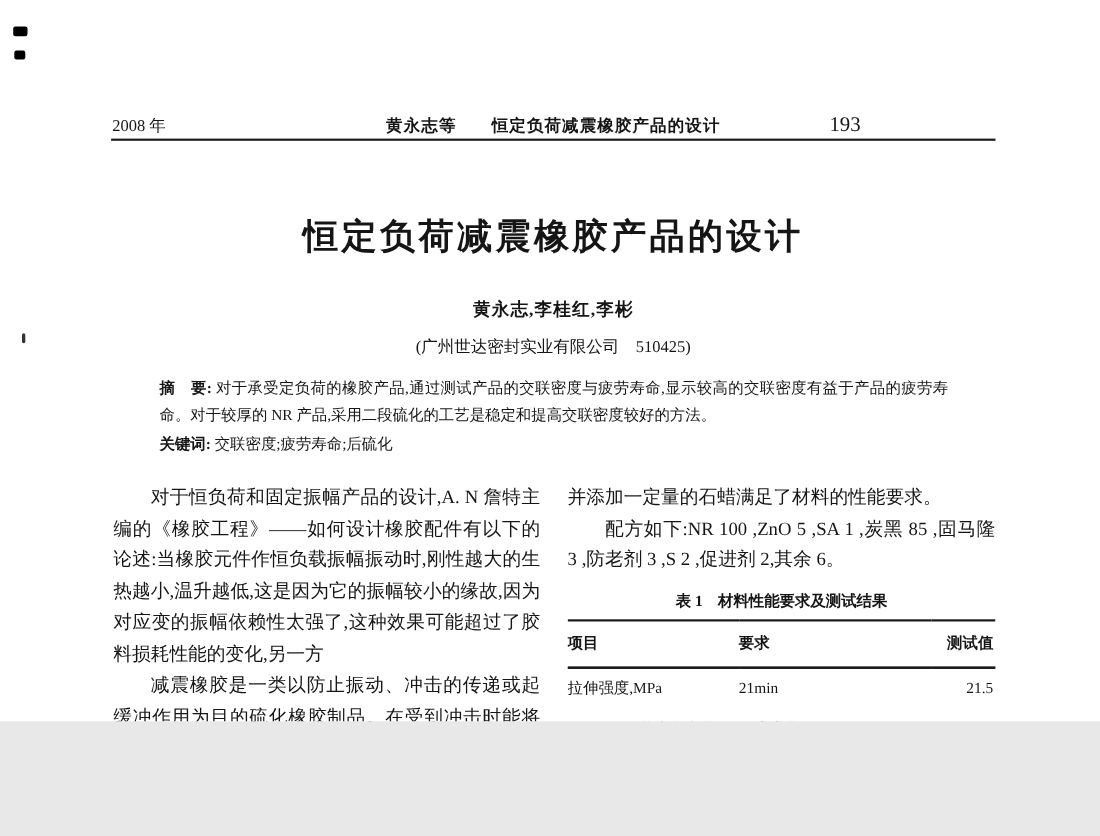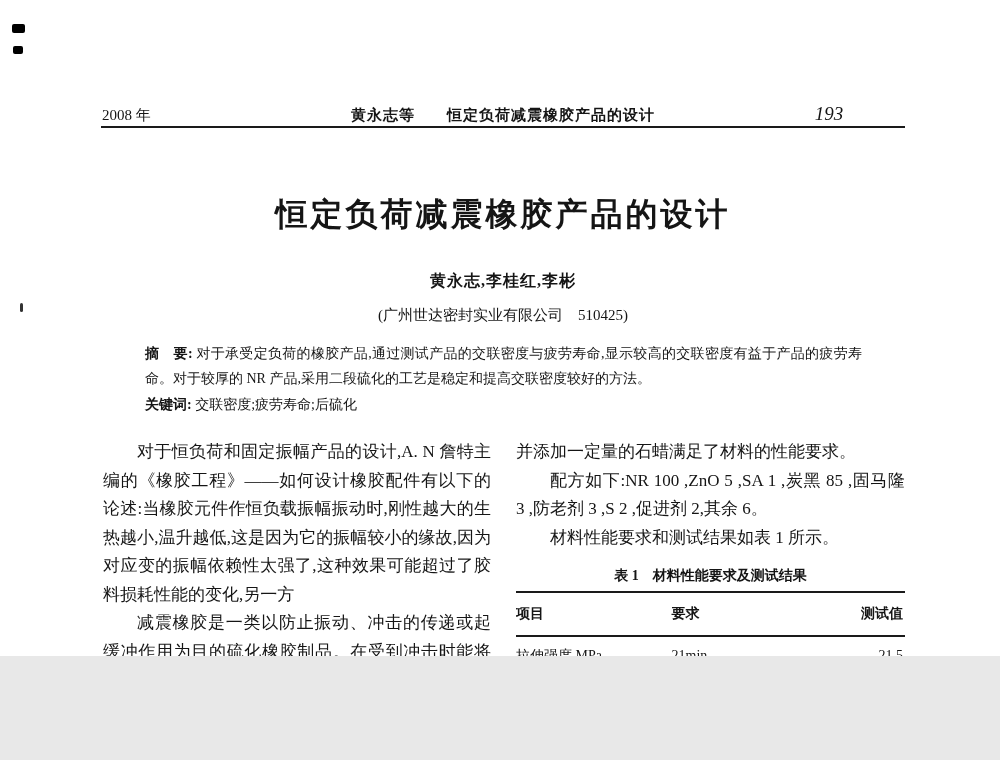--- a/index.html
+++ b/index.html
@@ -16,21 +16,21 @@
   .a1 { left: 12px; top: 24px; width: 13px; height: 9px; border-radius: 2px; }
   .a2 { left: 13px; top: 46px; width: 10px; height: 8px; border-radius: 2px; }
   .a3 { left: 20px; top: 303px; width: 3px; height: 9px; background: #333; border-radius: 2px; }
 
   .header {
     position: absolute; left: 102px; top: 103px; width: 802px;
     display: flex; align-items: baseline;
   }
   .header-year { font-size: 15px; width: 150px; }
   .header-running { flex: 1; text-align: center; font-weight: bold; font-size: 15px; letter-spacing: 1px; }
-  .header-page { width: 150px; text-align: center; font-size: 19px; font-style: italic; }
+  .header-page { width: 150px; text-align: left; font-size: 19px; }
 
   .header-rule { position: absolute; left: 101px; top: 126px; width: 804px; height: 2px; background: #1a1a1a; }
 
   .title {
     position: absolute; left: 100px; top: 193px; width: 806px; margin: 0;
     text-align: center; font-size: 32px; font-weight: bold; letter-spacing: 3px;
   }
   .authors {
     position: absolute; left: 100px; top: 271px; width: 806px;
     text-align: center; font-size: 16px; font-weight: bold; letter-spacing: 1px;
@@ -104,21 +104,20 @@
   </div>
 
   <div class="col col-left">
     <p class="indent">对于恒负荷和固定振幅产品的设计,A. N 詹特主编的《橡胶工程》——如何设计橡胶配件有以下的论述:当橡胶元件作恒负载振幅振动时,刚性越大的生热越小,温升越低,这是因为它的振幅较小的缘故,因为对应变的振幅依赖性太强了,这种效果可能超过了胶料损耗性能的变化,另一方</p>
     <p class="indent">减震橡胶是一类以防止振动、冲击的传递或起缓冲作用为目的硫化橡胶制品。在受到冲击时能将部分动能转化为热能消耗掉,因而具有良好的减震和降噪性能。广泛应用于汽车、桥梁、铁路、仪器仪表等领域。本文介绍一种承受恒负荷产品的设计。</p>
   </div>
 
   <div class="col col-right">
     <p>并添加一定量的石蜡满足了材料的性能要求。</p>
     <p class="indent">配方如下:NR 100 ,ZnO 5 ,SA 1 ,炭黑 85 ,固马隆 3 ,防老剂 3 ,S 2 ,促进剂 2,其余 6。</p>
-    <p class="indent">材料性能要求和测试结果如表 1 所示。</p>
 
     <div class="table-caption">表 1　材料性能要求及测试结果</div>
 
     <table class="results">
       <colgroup>
         <col style="width:40%">
         <col style="width:45%">
         <col style="width:15%">
       </colgroup>
       <thead>

